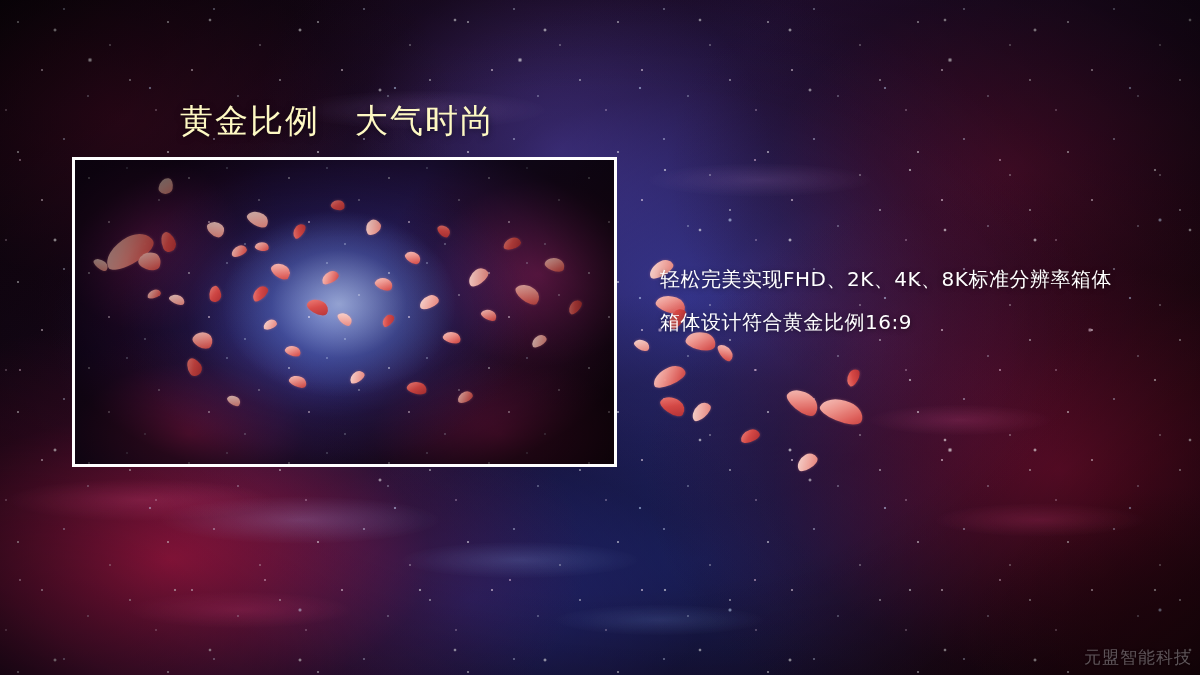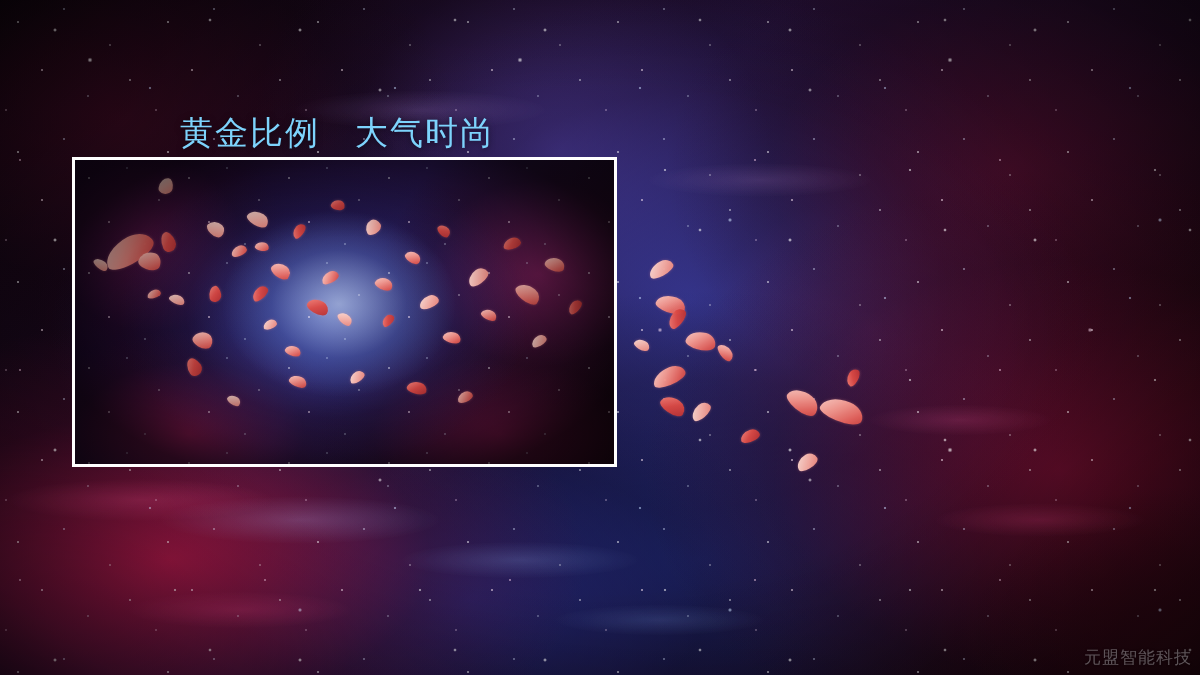--- a/index.html
+++ b/index.html
@@ -159,24 +159,24 @@
     background: linear-gradient(135deg, #ffe3db 0%, #f8b4aa 50%, #ec8277 100%);
   }
   .petal.deep {
     background: linear-gradient(135deg, #f88a80 0%, #dc4a45 50%, #b52f32 100%);
   }
 
   
   .slide-title {
     position: absolute;
     left: 180px;
-    top: 111px;
+    top: 99px;
     font-size: 33px;
     letter-spacing: 2px;
-    color: #7dd3fc;
+    color: #fef9c3;
     text-shadow: 0 1px 6px rgba(0,0,0,0.55);
     white-space: pre;
   }
 
   .body-text {
     position: absolute;
     left: 660px;
     top: 258px;
     width: 520px;
   }
@@ -277,17 +277,19 @@
           <div class="petal pale" style="left: 274px; top: 212px; width: 16px; height: 10px; transform: rotate(-30deg);"></div>
           <div class="petal deep" style="left: 332px; top: 222px; width: 20px; height: 12px; transform: rotate(16deg);"></div>
           <div class="petal" style="left: 382px; top: 232px; width: 16px; height: 10px; transform: rotate(-22deg);"></div>
           <div class="petal pale" style="left: 152px; top: 236px; width: 14px; height: 9px; transform: rotate(35deg);"></div>
         </div>
       <div class="photo-vignette"></div>
     </div>
   </div>
 
   <div class="body-text">
+    <div class="body-line">轻松完美实现FHD、2K、4K、8K标准分辨率箱体</div>
+    <div class="body-line">箱体设计符合黄金比例16:9</div>
   </div>
 
   <div class="watermark">元盟智能科技</div>
 
 </div>
 
 </body></html>

